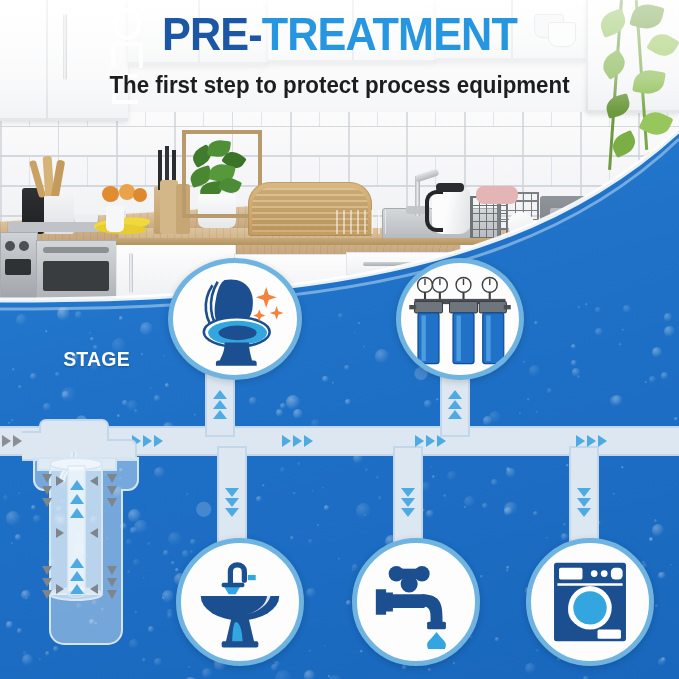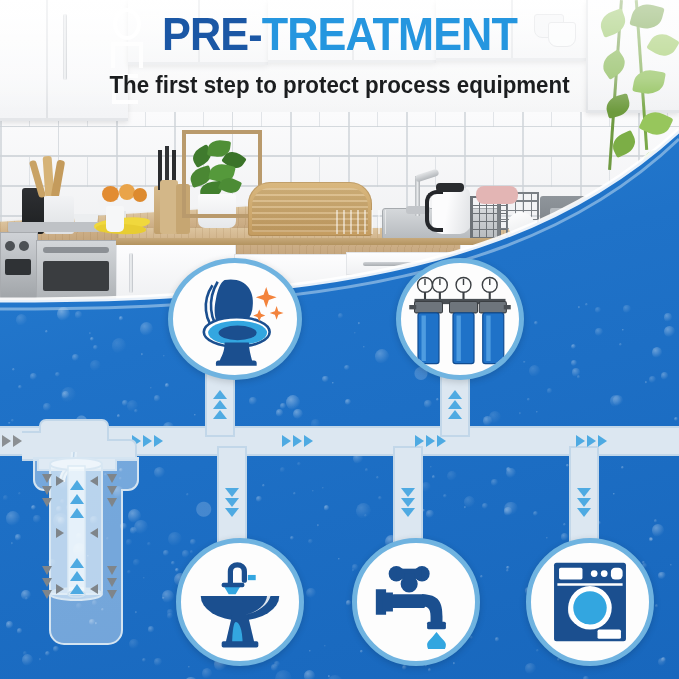--- a/index.html
+++ b/index.html
@@ -608,20 +608,21 @@
       <span class="drop" style="left:224.1px;top:352.1px;width:9.2px;height:9.7px;opacity:0.51"></span>
       <span class="drop" style="left:169.0px;top:441.1px;width:6.0px;height:6.3px;opacity:0.59"></span>
     </div>
 
   <svg class="wave-edge" viewBox="0 0 679 679">
     <path d="M0,300 C 95,300 150,298 230,292 C 330,284 420,268 500,238 C 570,212 630,175 679,130" fill="none" stroke="#ffffff" stroke-width="5" opacity=".9"></path>
     <path d="M0,309 C 95,309 152,307 232,301 C 333,293 423,277 503,247 C 573,221 632,184 679,139" fill="none" stroke="#bcd9f0" stroke-width="3" opacity=".55"></path>
   </svg>
 
   <div class="imp">
+    <div>STAGE</div>
   </div>
 
   <div class="pipe-main" style="left:0px;top:428px;width:679px;height:26px;box-shadow:0 0 0 2px #c2d7e9;"></div>
 
   <div class="pipe-main" style="left:207px;top:355px;width:26px;height:80px;box-shadow:0 0 0 2px #c2d7e9;"></div>
   <div class="pipe-main" style="left:442px;top:355px;width:26px;height:80px;box-shadow:0 0 0 2px #c2d7e9;"></div>
 
   <div class="pipe-main" style="left:219px;top:448px;width:26px;height:115px;box-shadow:0 0 0 2px #c2d7e9;"></div>
   <div class="pipe-main" style="left:395px;top:448px;width:26px;height:115px;box-shadow:0 0 0 2px #c2d7e9;"></div>
   <div class="pipe-main" style="left:571px;top:448px;width:26px;height:115px;box-shadow:0 0 0 2px #c2d7e9;"></div>

